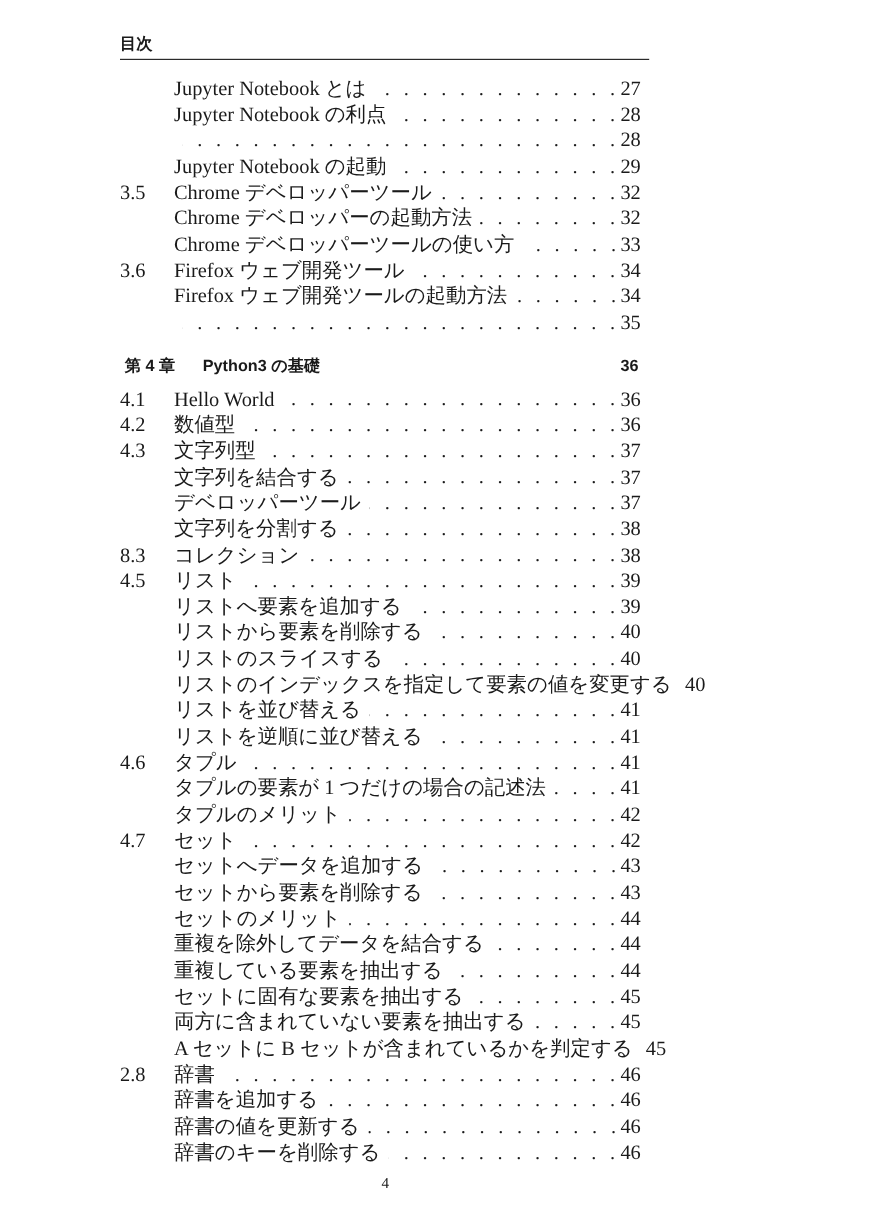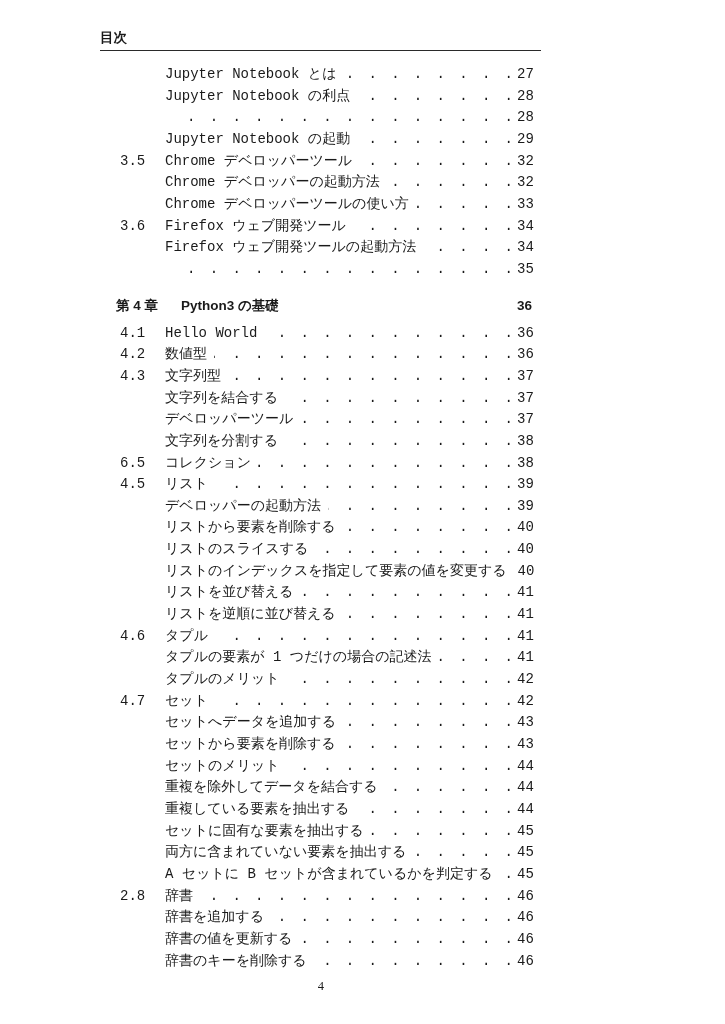--- a/index.html
+++ b/index.html
@@ -36,32 +36,30 @@
   }
   .toc-header-rule {
     border: none;
     border-top: 1px solid #2a2a2a;
     margin: 3px 0 0 0;
   }
   .toc-list { }
   .toc-row {
     display: flex;
     align-items: baseline;
-    font-size: 14px;
+    font-size: 17px;
     line-height: 21.65px;
     white-space: nowrap;
-    font-family: Liberation Mono, monospace;
   }
   .toc-row .num {
     flex: none;
     width: 45px;
   }
   .toc-row.section .num,
   .toc-row.sub .num {
-    margin-left: 20px;
   }
   .toc-row .title {
     flex: none;
   }
   .toc-row .leader {
     flex: 1 1 auto;
     overflow: hidden;
     white-space: nowrap;
     direction: rtl;
     margin: 0 4px 0 7px;
@@ -75,21 +73,21 @@
   }
   .toc-row.chapter {
     font-family: "Liberation Sans", "DejaVu Sans", sans-serif;
     font-weight: bold;
     font-size: 13.5px;
     line-height: 22px;
     margin: 14px 0 6px 0;
   }
   .toc-row.chapter .num {
     width: 65px;
-    margin-left: 16px;
+    margin-left: 4px;
   }
   .toc-row.chapter .leader {
     visibility: hidden;
   }
   .page-footer {
     position: absolute;
     left: 0;
     right: 0;
     bottom: 30px;
     text-align: center;
@@ -203,34 +201,34 @@
           <span class="leader">. . . . . . . . . . . . . . . . . . . . . . . . . . . . . . . . . . . . . . . . . . . . . . . . . . . . . . . . . . . . . . . . . . . . . . . . . . . . . . . . . . . . . . . . . .</span>
           <span class="pnum">37</span>
         </div>
         <div class="toc-row sub">
           <span class="num"></span>
           <span class="title">文字列を分割する</span>
           <span class="leader">. . . . . . . . . . . . . . . . . . . . . . . . . . . . . . . . . . . . . . . . . . . . . . . . . . . . . . . . . . . . . . . . . . . . . . . . . . . . . . . . . . . . . . . . . .</span>
           <span class="pnum">38</span>
         </div>
         <div class="toc-row section">
-          <span class="num">6.5</span>
+          <span class="num">8.3</span>
           <span class="title">コレクション</span>
           <span class="leader">. . . . . . . . . . . . . . . . . . . . . . . . . . . . . . . . . . . . . . . . . . . . . . . . . . . . . . . . . . . . . . . . . . . . . . . . . . . . . . . . . . . . . . . . . .</span>
           <span class="pnum">38</span>
         </div>
         <div class="toc-row section">
           <span class="num">4.5</span>
           <span class="title">リスト</span>
           <span class="leader">. . . . . . . . . . . . . . . . . . . . . . . . . . . . . . . . . . . . . . . . . . . . . . . . . . . . . . . . . . . . . . . . . . . . . . . . . . . . . . . . . . . . . . . . . .</span>
           <span class="pnum">39</span>
         </div>
         <div class="toc-row sub">
           <span class="num"></span>
-          <span class="title">デベロッパーの起動方法</span>
+          <span class="title">リストへ要素を追加する</span>
           <span class="leader">. . . . . . . . . . . . . . . . . . . . . . . . . . . . . . . . . . . . . . . . . . . . . . . . . . . . . . . . . . . . . . . . . . . . . . . . . . . . . . . . . . . . . . . . . .</span>
           <span class="pnum">39</span>
         </div>
         <div class="toc-row sub">
           <span class="num"></span>
           <span class="title">リストから要素を削除する</span>
           <span class="leader">. . . . . . . . . . . . . . . . . . . . . . . . . . . . . . . . . . . . . . . . . . . . . . . . . . . . . . . . . . . . . . . . . . . . . . . . . . . . . . . . . . . . . . . . . .</span>
           <span class="pnum">40</span>
         </div>
         <div class="toc-row sub">

